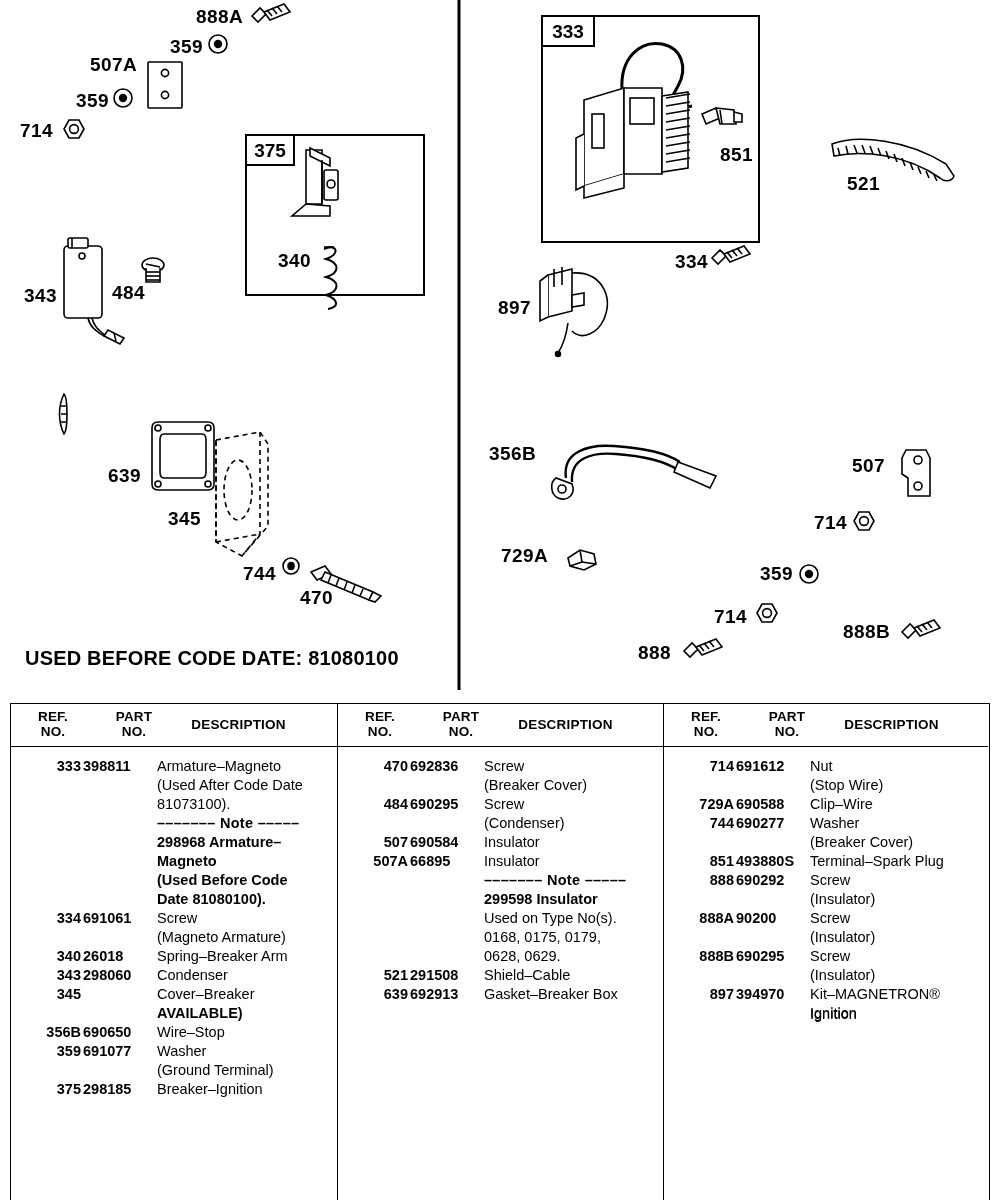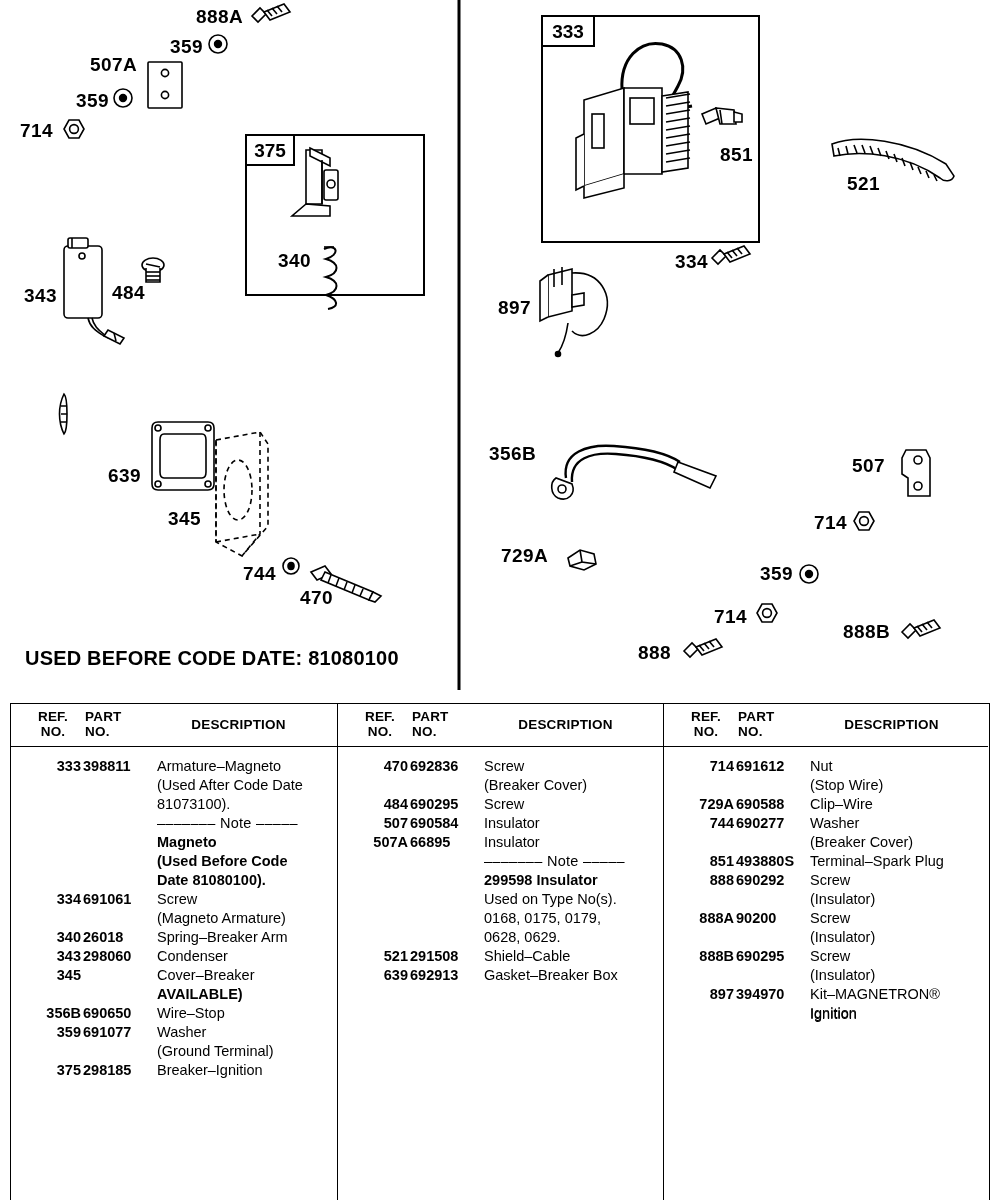--- a/index.html
+++ b/index.html
@@ -83,21 +83,21 @@
     border-bottom: 1.5px solid #000;
     position: relative;
     font-size: 13.5px;
     font-weight: bold;
     letter-spacing: 0.2px;
   }
   .thead .h-ref {
     position: absolute; left: 14px; top: 5px; width: 56px; text-align: center; line-height: 15px;
   }
   .thead .h-part {
-    position: absolute; left: 74px; top: 5px; width: 66px; text-align: left; line-height: 15px;
+    position: absolute; left: 90px; top: 5px; width: 66px; text-align: center; line-height: 15px;
   }
   .thead .h-desc {
     position: absolute; left: 140px; top: 13px; width: 175px; text-align: center; line-height: 15px;
   }
   .tbody { padding-top: 10px; }
   .row {
     position: relative;
     min-height: 19px;
     font-size: 14.5px;
     line-height: 19.5px;
@@ -105,21 +105,21 @@
   .c-ref {
     position: absolute; left: 4px; width: 66px; text-align: right; font-weight: bold;
   }
   .c-part {
     position: absolute; left: 72px; width: 68px; text-align: left; font-weight: bold;
   }
   .c-desc {
     position: absolute; left: 146px; right: 11px;
   }
   .b { font-weight: bold; }
-  .note { font-weight: normal; letter-spacing: 0.3px; }
+  .note { font-weight: bold; letter-spacing: 0.3px; }
 </style>
 </head>
 <body>
 
 <div id="diagram-area">
 
   <svg class="art" viewBox="0 0 1000 700" xmlns="http://www.w3.org/2000/svg">
     <g fill="none" stroke="#000" stroke-width="1.6">
 
       <line x1="459" y1="0" x2="459" y2="690" stroke-width="3"></line>
@@ -392,20 +392,23 @@
       <div class="row">
           <span class="c-desc">(Used After Code Date</span>
         </div>
       <div class="row">
           <span class="c-desc">81073100).</span>
         </div>
       <div class="row">
           <span class="c-desc note">––––––– Note –––––</span>
         </div>
       <div class="row">
+          <span class="c-desc b">298968 Armature–</span>
+        </div>
+      <div class="row">
           <span class="c-desc b">Magneto</span>
         </div>
       <div class="row">
           <span class="c-desc b">(Used Before Code</span>
         </div>
       <div class="row">
           <span class="c-desc b">Date 81080100).</span>
         </div>
       <div class="row">
           <span class="c-ref">334</span>
@@ -474,20 +477,23 @@
         </div>
       <div class="row">
           <span class="c-desc">(Breaker Cover)</span>
         </div>
       <div class="row">
           <span class="c-ref">484</span>
           <span class="c-part">690295</span>
           <span class="c-desc">Screw</span>
         </div>
       <div class="row">
+          <span class="c-desc">(Condenser)</span>
+        </div>
+      <div class="row">
           <span class="c-ref">507</span>
           <span class="c-part">690584</span>
           <span class="c-desc">Insulator</span>
         </div>
       <div class="row">
           <span class="c-ref">507A</span>
           <span class="c-part">66895</span>
           <span class="c-desc">Insulator</span>
         </div>
       <div class="row">

